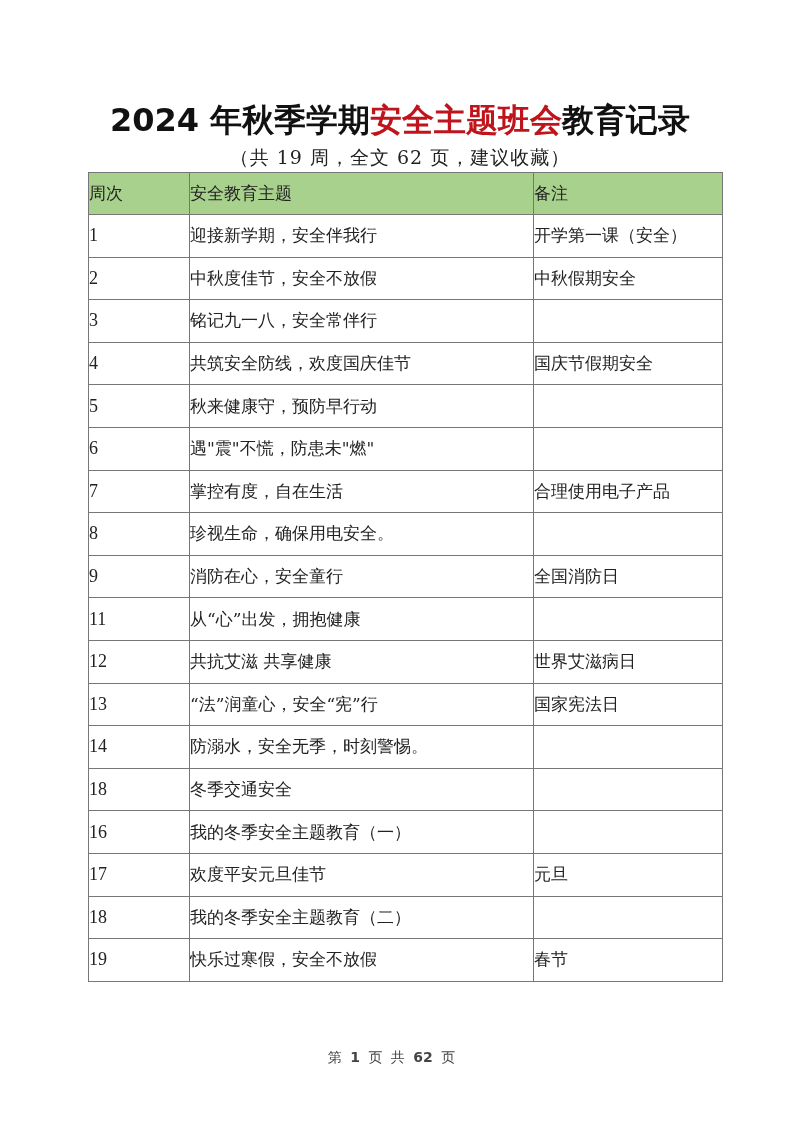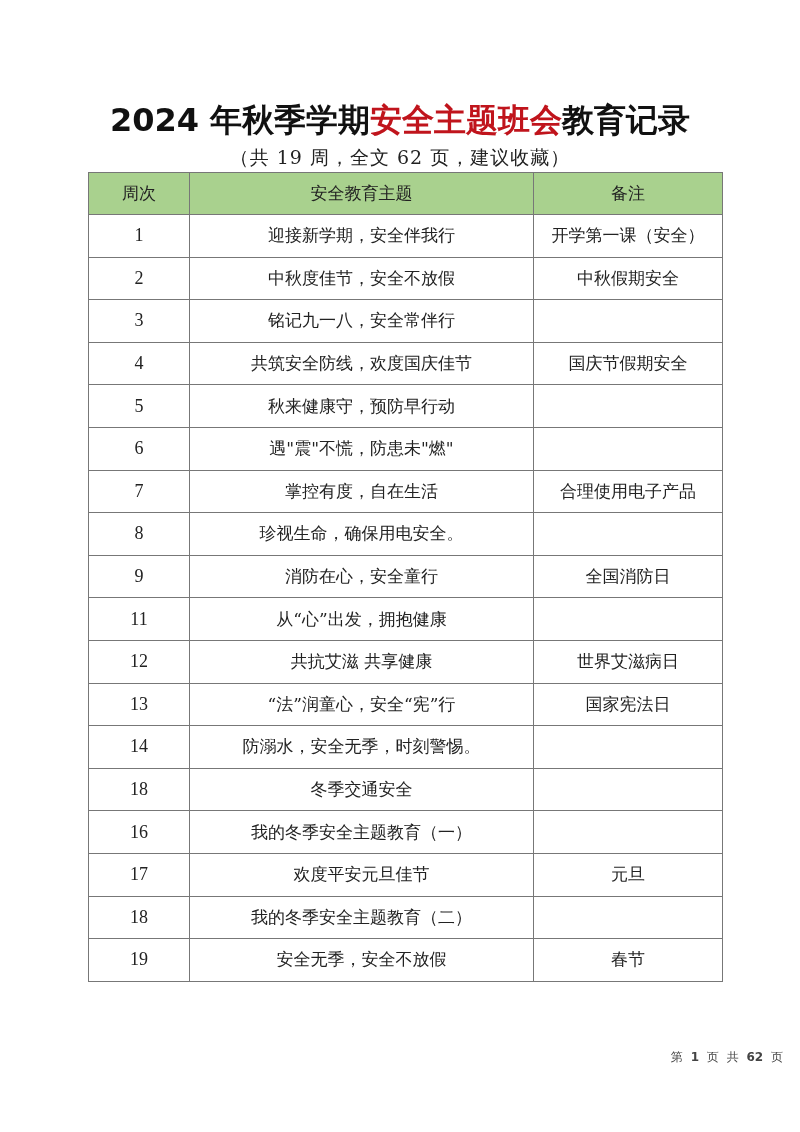--- a/index.html
+++ b/index.html
@@ -46,21 +46,21 @@
       top: 172px;
       width: 634px;
       border-collapse: collapse;
       table-layout: fixed;
     }
     table.record col.c1 { width: 101px; }
     table.record col.c2 { width: 344px; }
     table.record col.c3 { width: 189px; }
     table.record th, table.record td {
       border: 1px solid #777777;
-      text-align: center;
+      text-align: left;
       vertical-align: middle;
       padding: 0;
       font-size: 17px;
       font-weight: normal;
       color: #222222;
       overflow: hidden;
       white-space: nowrap;
     }
     table.record thead th {
       background: #a9d18e;
@@ -72,23 +72,23 @@
     }
     table.record td.num {
       font-family: "Liberation Serif", "DejaVu Serif", serif;
       font-size: 18px;
     }
     .footer {
       position: absolute;
       left: 0;
       top: 1049px;
       width: 783px;
-      text-align: right;
+      text-align: center;
       font-family: "DejaVu Sans", "Liberation Sans", sans-serif;
-      font-size: 12px;
+      font-size: 14px;
       color: #444444;
       word-spacing: 4px;
     }
     .footer b { font-weight: bold; }
   </style>
 </head>
 <body>
 
 <div class="title"><span>2024 年秋季学期</span><span class="hl">安全主题班会</span><span>教育记录</span></div>
 
@@ -188,19 +188,19 @@
       <td>欢度平安元旦佳节</td>
       <td>元旦</td>
     </tr>
     <tr>
       <td class="num">18</td>
       <td>我的冬季安全主题教育（二）</td>
       <td></td>
     </tr>
     <tr>
       <td class="num">19</td>
-      <td>安全无季，安全不放假</td>
+      <td>快乐过寒假，安全不放假</td>
       <td>春节</td>
     </tr>
   </tbody>
 </table>
 
 <div class="footer"><span>第</span> <b>1</b> <span>页 共</span> <b>62</b> <span>页</span></div>
 
 </body></html>

